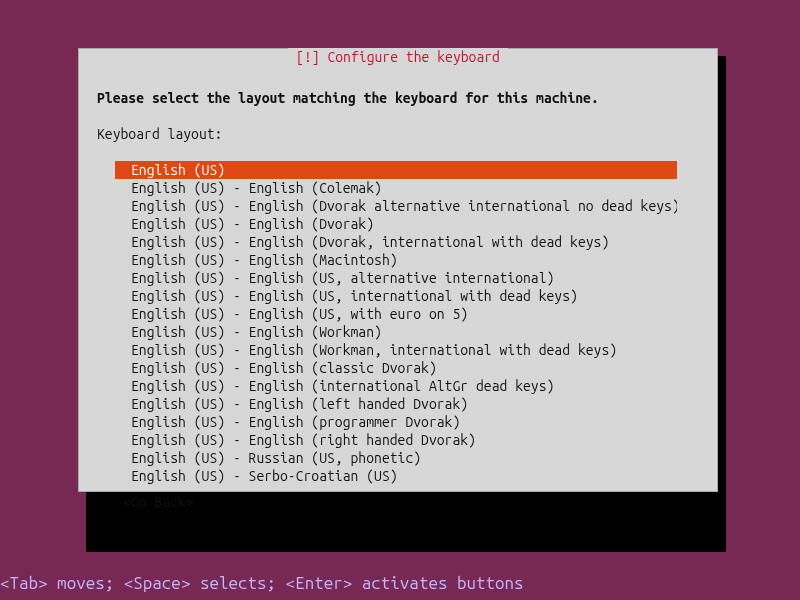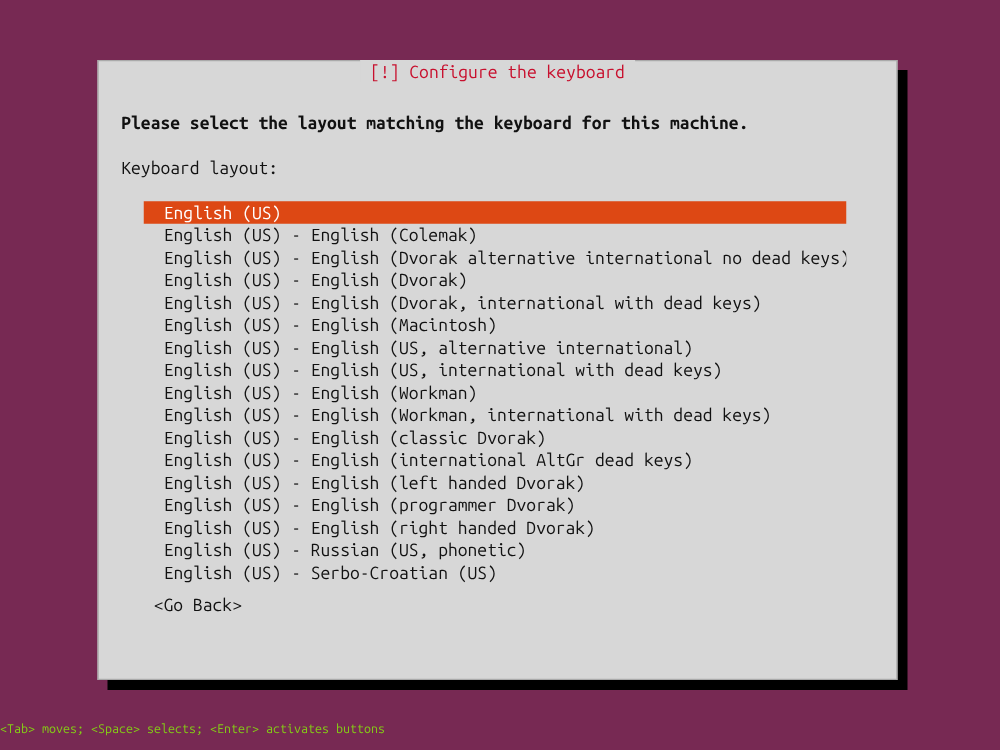--- a/index.html
+++ b/index.html
@@ -19,21 +19,21 @@
       left: 86px;
       width: 640px;
       height: 496px;
       background: #000;
     }
     .dialog {
       position: absolute;
       top: 48px;
       left: 78px;
       width: 640px;
-      height: 496px;
+      height: 444px;
       background: #d7d7d7;
       border: 1px solid #aaa;
       padding-top: 8px;
     }
     .title {
       position: absolute;
       top: -1px;
       left: 50%;
       transform: translateX(-50%);
       background: #d7d7d7;
@@ -73,23 +73,23 @@
     .goback {
       color: #111;
       cursor: pointer;
       display: inline-block;
       white-space: pre;
     }
     .hint-bar {
       position: absolute;
       left: 0;
       bottom: 8px;
-      color: #84cc16;
+      color: #c4b5fd;
       white-space: pre;
-      font-size: 10px;
+      font-size: 17px;
     }
   </style>
 </head>
 <body>
 
 <div class="dialog-shadow"></div>
 
 <div class="dialog">
   <div class="title">[!] Configure the keyboard</div>
 
@@ -99,20 +99,21 @@
 
     <div class="list" id="layout-list">
         <div class="list-item selected">English (US)</div>
         <div class="list-item">English (US) - English (Colemak)</div>
         <div class="list-item">English (US) - English (Dvorak alternative international no dead keys)</div>
         <div class="list-item">English (US) - English (Dvorak)</div>
         <div class="list-item">English (US) - English (Dvorak, international with dead keys)</div>
         <div class="list-item">English (US) - English (Macintosh)</div>
         <div class="list-item">English (US) - English (US, alternative international)</div>
         <div class="list-item">English (US) - English (US, international with dead keys)</div>
+        <div class="list-item">English (US) - English (US, with euro on 5)</div>
         <div class="list-item">English (US) - English (Workman)</div>
         <div class="list-item">English (US) - English (Workman, international with dead keys)</div>
         <div class="list-item">English (US) - English (classic Dvorak)</div>
         <div class="list-item">English (US) - English (international AltGr dead keys)</div>
         <div class="list-item">English (US) - English (left handed Dvorak)</div>
         <div class="list-item">English (US) - English (programmer Dvorak)</div>
         <div class="list-item">English (US) - English (right handed Dvorak)</div>
         <div class="list-item">English (US) - Russian (US, phonetic)</div>
         <div class="list-item">English (US) - Serbo-Croatian (US)</div>
       </div>

